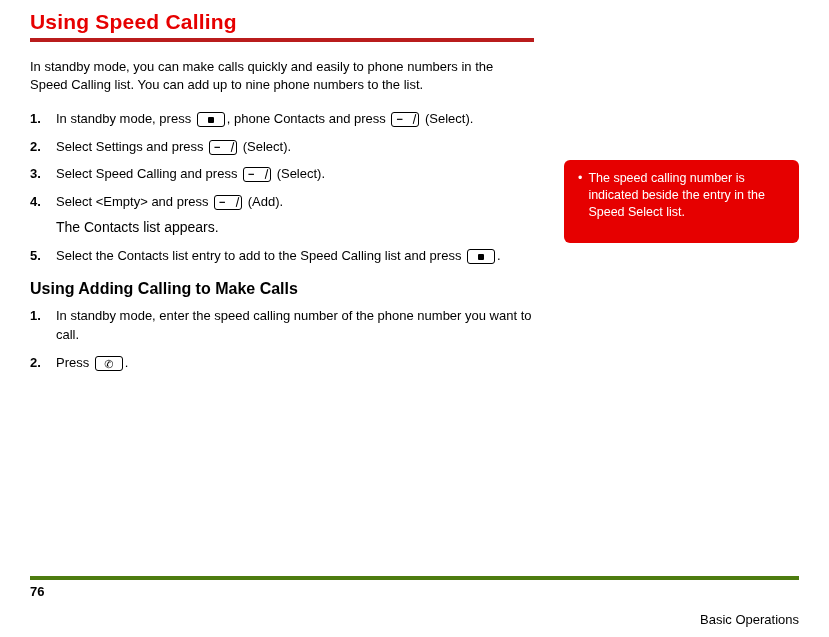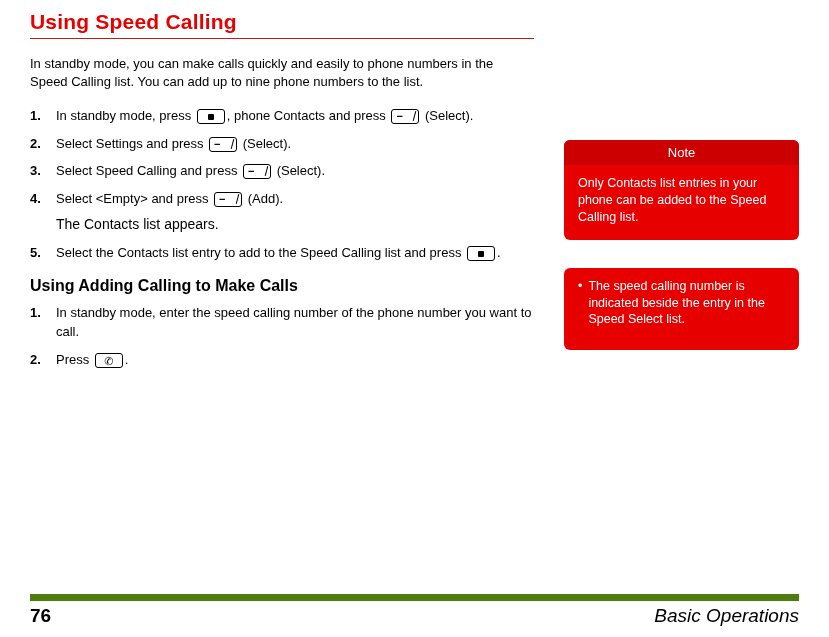--- a/index.html
+++ b/index.html
@@ -22,21 +22,21 @@
     }
     .main-col { flex: 1; max-width: 505px; }
     .side-col { width: 235px; padding-top: 130px; }
     h1.main-title {
       color: #e60000;
       font-size: 21px;
       font-weight: bold;
       font-stretch: condensed;
       letter-spacing: 0.2px;
       padding-bottom: 4px;
-      border-bottom: 1px solid #b91c1c;
+      border-bottom: 4px solid #b91c1c;
       margin-bottom: 16px;
     }
     .intro {
       font-size: 13px;
       line-height: 1.35;
       font-stretch: condensed;
       margin-bottom: 16px;
     }
     h2.sub-title {
       font-size: 16px;
@@ -150,28 +150,28 @@
     .callout ul li::before {
       content: "•";
       flex-shrink: 0;
     }
     .tip-box { margin-top: 20px; }
     .footer {
       position: absolute;
       bottom: 10px;
       left: 30px;
       right: 30px;
-      border-top: 7px solid #4d7c0f;
+      border-top: 4px solid #4d7c0f;
       padding-top: 4px;
       display: flex;
       justify-content: space-between;
-      font-size: 19px;
+      font-size: 13px;
     }
     .footer .pagenum { font-weight: bold; font-stretch: condensed; }
-    .footer .chapter { font-style: italic; font-stretch: condensed; }
+    .footer .chapter { font-stretch: condensed; margin-top: 28px; }
     b { font-weight: normal; }
   </style>
 </head>
 <body>
 
 <div class="page">
   <div class="content-wrap">
     <div class="main-col">
       <h1 class="main-title">Using Speed Calling</h1>
       <p class="intro">In standby mode, you can make calls quickly and easily to phone numbers in the Speed Calling list. You can add up to nine phone numbers to the list.</p>
@@ -219,24 +219,20 @@
         <li>
           <span class="num">2.</span>
           <span class="step-body">
             <span>Press </span><span class="key call"></span><span>.</span>
           </span>
         </li>
       </ol>
     </div>
 
     <div class="side-col">
-      <div class="callout">
-        <div class="callout-header">Note</div>
-        <div class="callout-body">Only Contacts list entries in your phone can be added to the Speed Calling list.</div>
-      </div>
 
       <div class="callout tip-box">
         <ul>
           <li>
               <span>The speed calling number is indicated beside the entry in the Speed Select list.</span>
             </li>
         </ul>
       </div>
     </div>
   </div>

